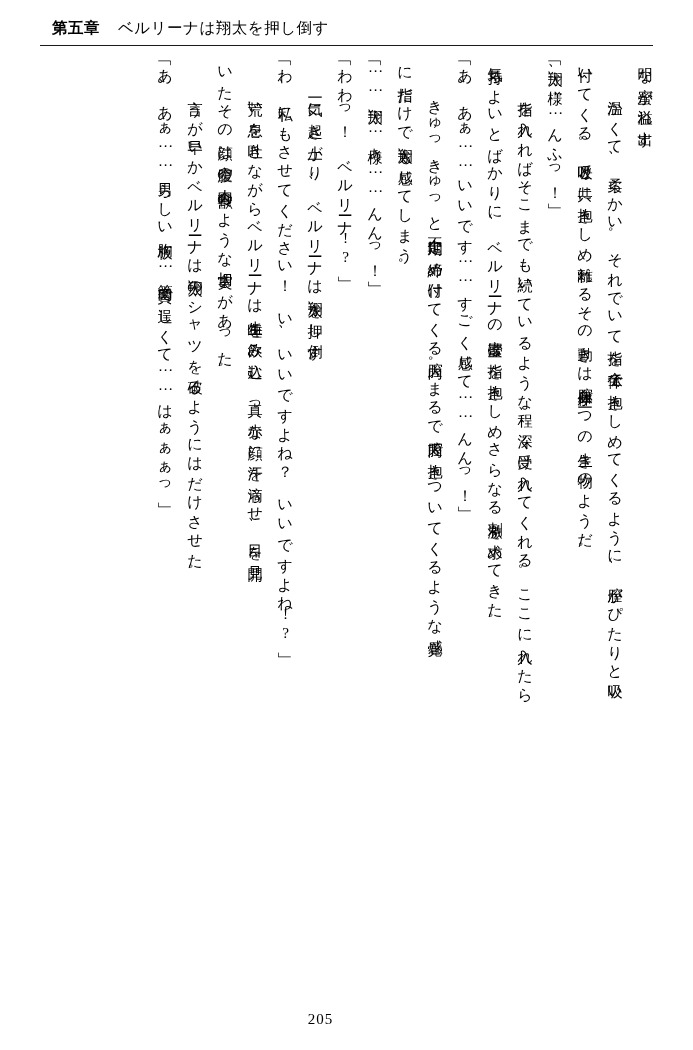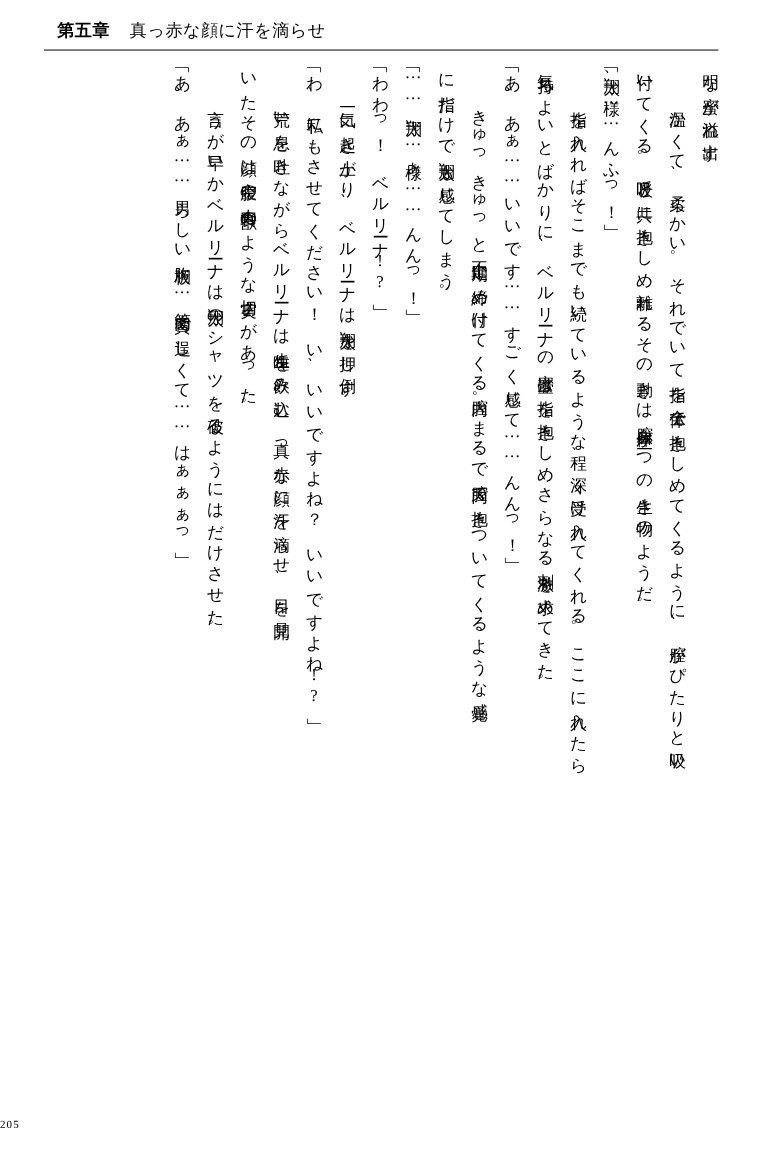--- a/index.html
+++ b/index.html
@@ -75,32 +75,32 @@
   .vline.indent {
     padding-top: 16px;
   }
 
   
   .page-number {
     position: absolute;
     bottom: 22px;
     left: 0;
     right: 52px;
-    text-align: left;
-    font-size: 10px;
+    text-align: center;
+    font-size: 15px;
     letter-spacing: 1px;
   }
 </style>
 </head>
 <body>
 
 <div class="page">
 
   <div class="header">
-    <span class="chapter-no">第五章</span><span class="chapter-title">真っ赤な顔に汗を滴らせ</span>
+    <span class="chapter-no">第五章</span><span class="chapter-title">ベルリーナは翔太を押し倒す</span>
   </div>
   <div class="header-rule"></div>
 
   <div class="body-area">
     <div class="vline">明な蜜が溢れ出す。</div>
     <div class="vline indent">　温かくて、柔らかい。それでいて指を全体で抱きしめてくるように、膣がぴたりと吸い</div>
     <div class="vline">付いてくる。呼吸と共に抱きしめ離れるその動きは膣自体が一つの生き物のようだ。</div>
     <div class="vline">「翔太、様……んふっ！」</div>
     <div class="vline indent">　指を入れればそこまでも続いているような程、深く受け入れてくれる。ここに入れたら</div>
     <div class="vline">気持ちよいとばかりに、ベルリーナの蜜壺は指を抱きしめさらなる刺激を求めてきた。</div>

